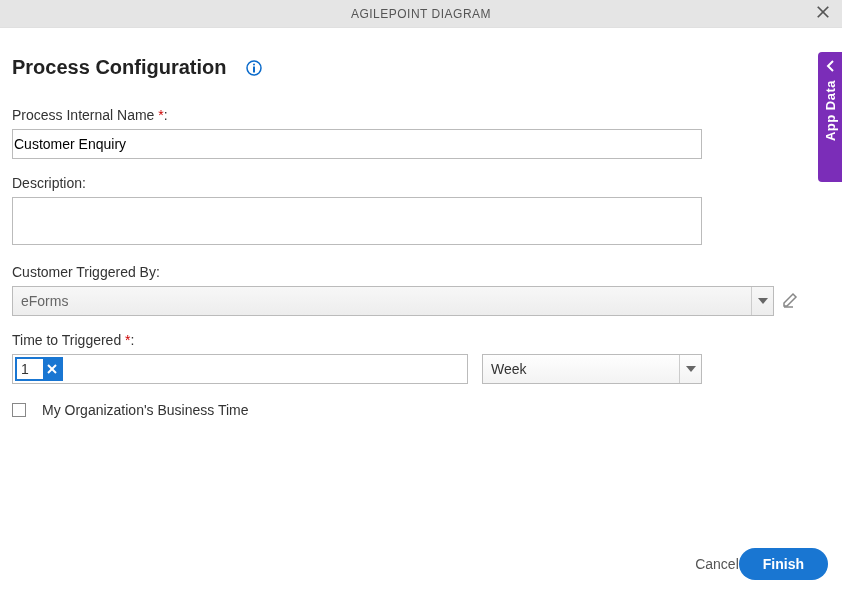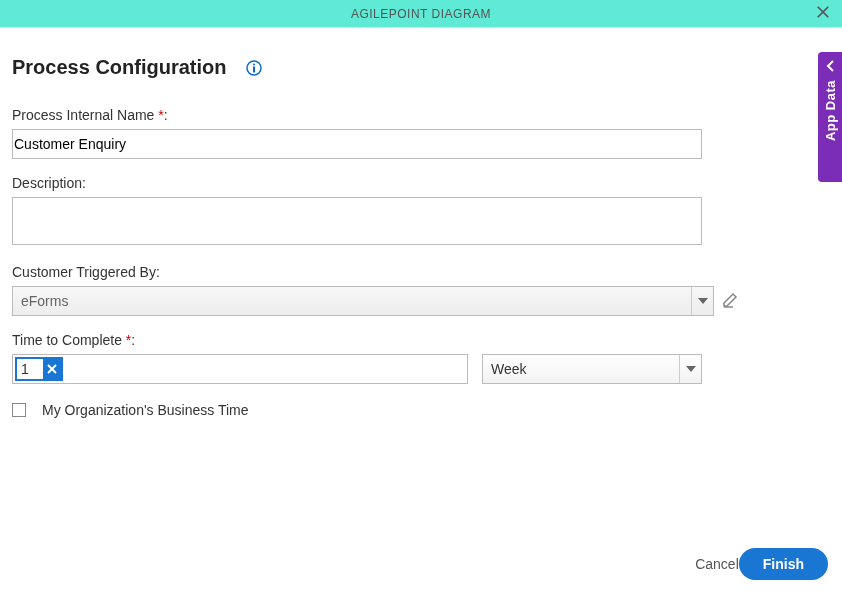--- a/index.html
+++ b/index.html
@@ -7,21 +7,21 @@
       font-family: Arial, Helvetica, sans-serif;
       font-size: 14px;
       color: #333;
       width: 842px;
       height: 596px;
       position: relative;
       overflow: hidden;
       background: #fff;
     }
     .header {
-      background: #5eead4;
+      background: #e5e5e5;
       height: 28px;
       display: flex;
       align-items: center;
       justify-content: center;
       position: relative;
       border-bottom: 1px solid #e0e0e0;
     }
     .header-title {
       font-size: 12px;
       color: #555;
@@ -86,21 +86,21 @@
       resize: none;
       background: #fff;
     }
     .select-row {
       display: flex;
       align-items: center;
       gap: 8px;
     }
     .select-wrap {
       position: relative;
-      width: 702px;
+      width: 762px;
       height: 30px;
       border: 1px solid #bbb;
       background: linear-gradient(#fefefe, #f3f3f3);
       display: flex;
       align-items: center;
     }
     .select-wrap.disabled {
       background: linear-gradient(#f7f7f7, #ededed);
       color: #666;
     }
@@ -286,21 +286,21 @@
         <svg viewBox="0 0 16 16" width="16" height="16">
             <path d="M2 11 L11 2 L14 5 L5 14 L2 14 Z M2 14 L2 11" fill="none" stroke="currentColor" stroke-width="1.5"></path>
             <line x1="2" y1="15" x2="11" y2="15" stroke="currentColor" stroke-width="1.5"></line>
           </svg>
       </span>
     </div>
   </div>
 
   <div class="form-row">
     <label class="form-label">
-      <span>Time to Complete</span>
+      <span>Time to Triggered</span>
       <span class="required"> *</span><span>:</span>
     </label>
     <div class="ttc-row">
       <div class="ttc-input">
         <div class="ttc-number">
           <span class="ttc-number-val">1</span>
           <span class="ttc-clear">
             <svg viewBox="0 0 10 10" width="10" height="10">
                 <line x1="1" y1="1" x2="9" y2="9" stroke="#fff" stroke-width="2"></line>
                 <line x1="9" y1="1" x2="1" y2="9" stroke="#fff" stroke-width="2"></line>

